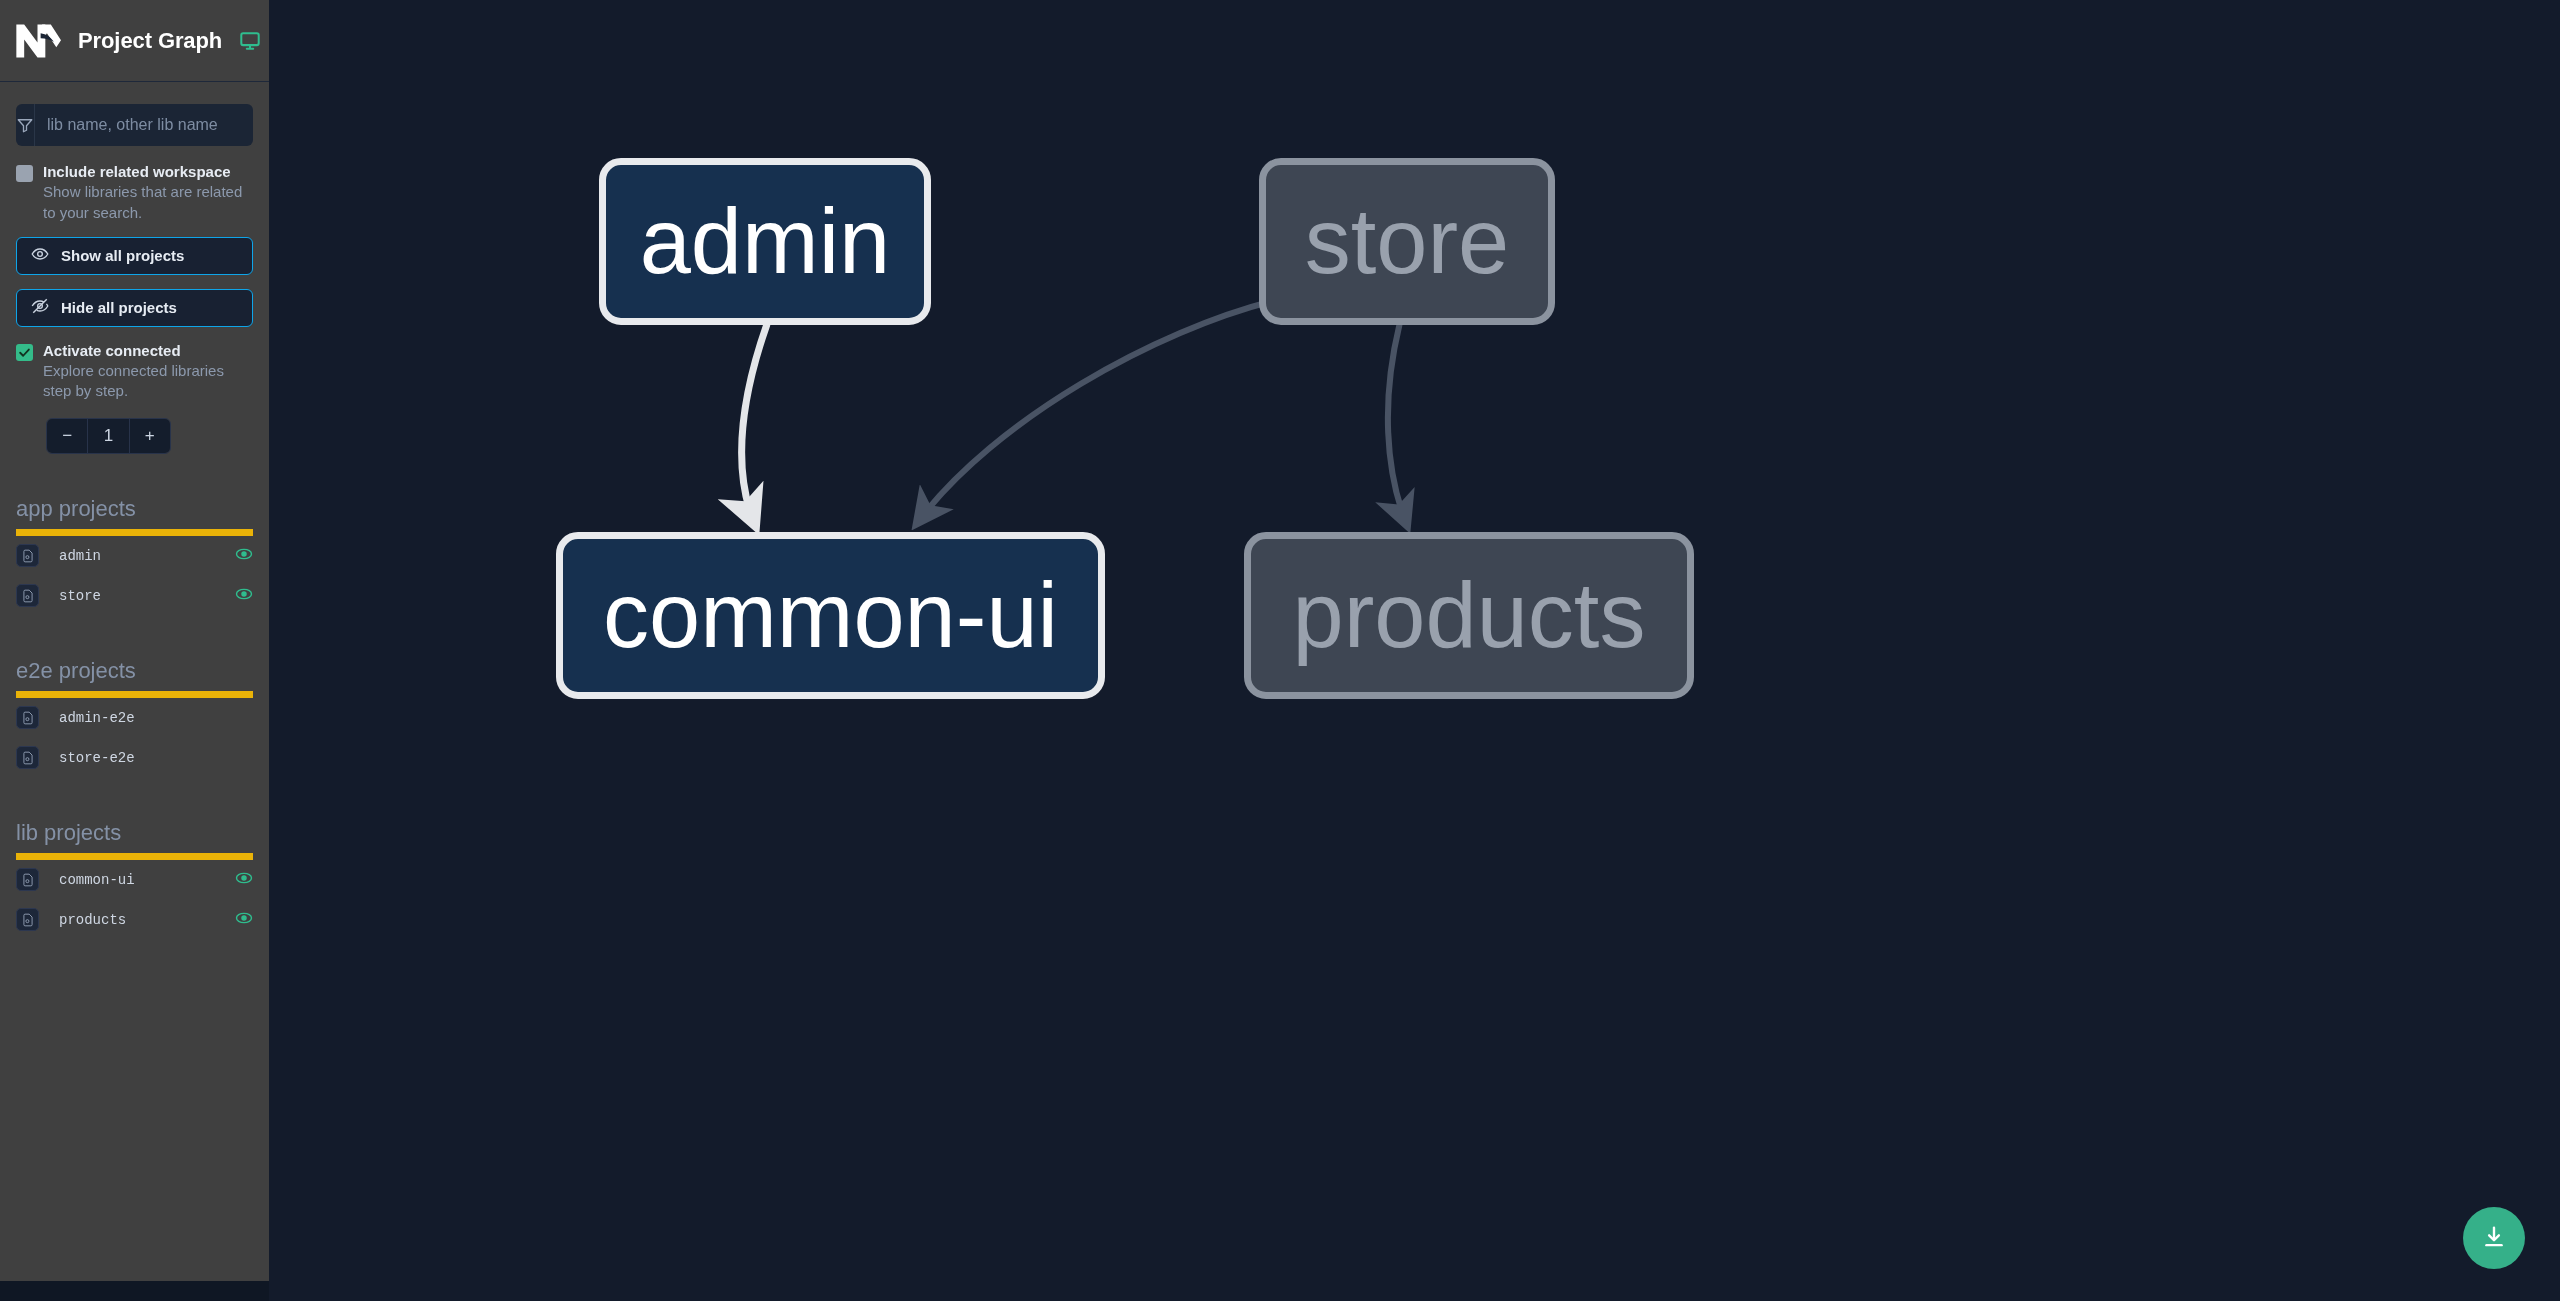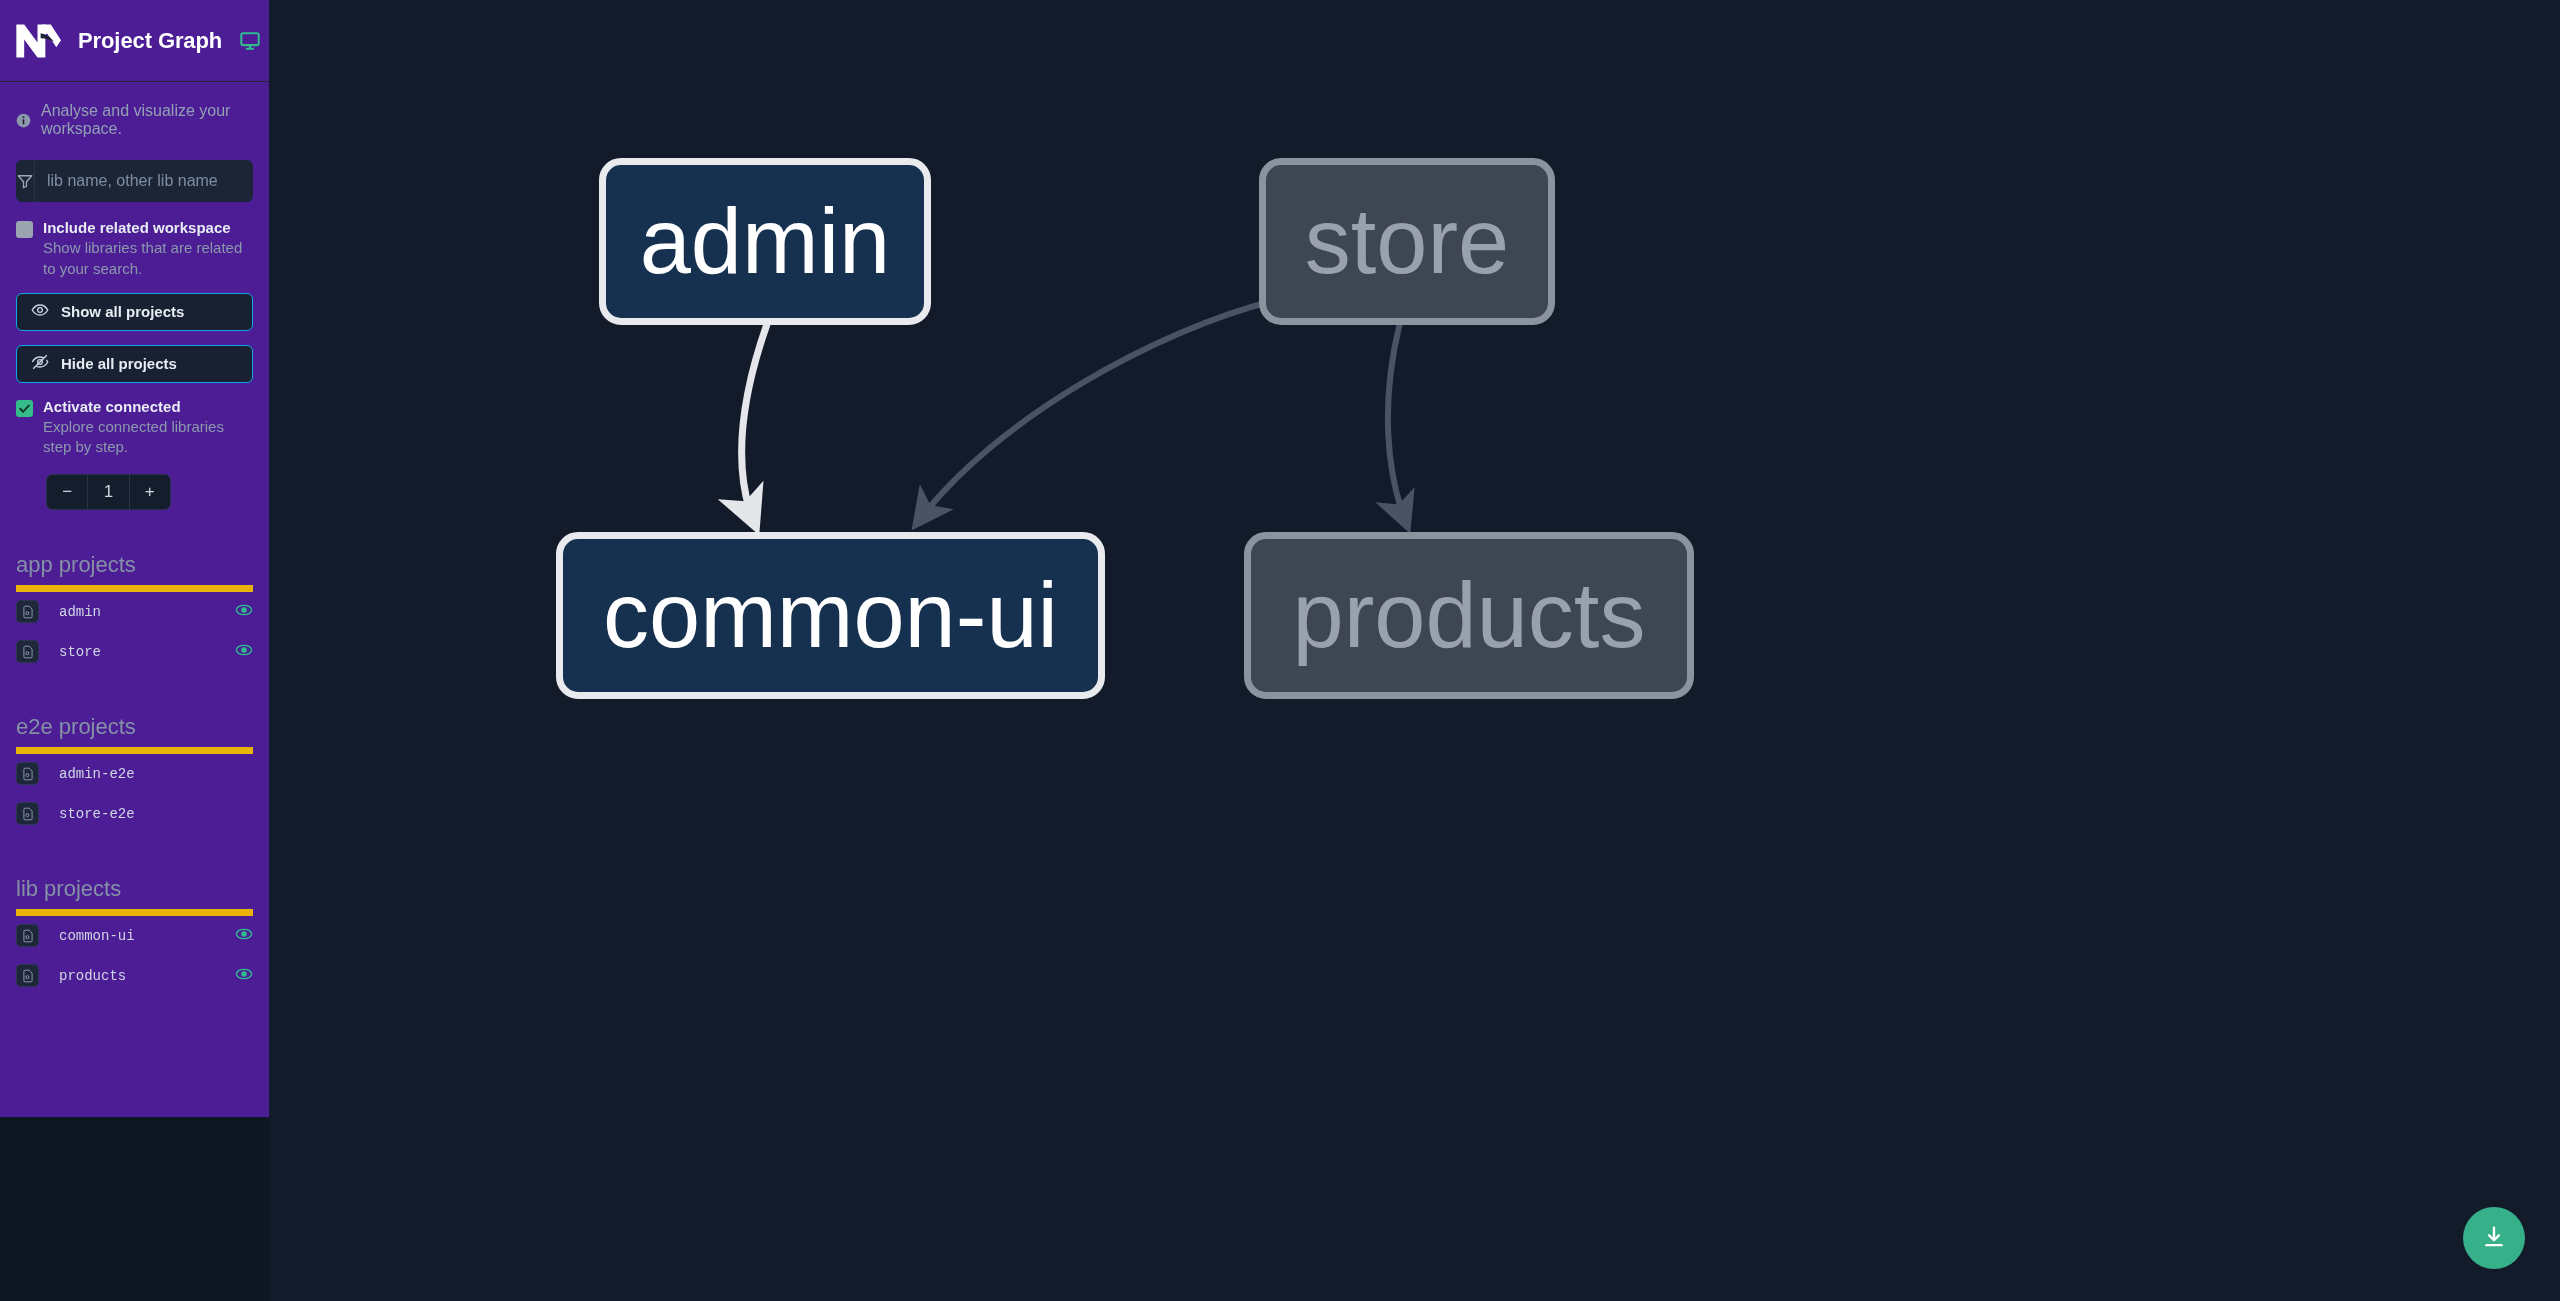--- a/index.html
+++ b/index.html
@@ -7,22 +7,22 @@
     width: 2560px; height: 1301px;
     background: #0f1724;
     font-family: "Liberation Sans", sans-serif;
     overflow: hidden;
   }
   #app { position: relative; width: 2560px; height: 1301px; display: flex; }
 
   
   #sidebar {
     position: relative;
-    width: 269px; height: 1117px;
-    background: #4c1d95;
+    width: 269px; height: 1281px;
+    background: #404040;
     flex: 0 0 269px;
     overflow: hidden;
   }
   .sb-header {
     height: 82px;
     display: flex; align-items: center;
     padding-left: 14px;
     border-bottom: 1px solid #1e283a;
   }
   .nx-logo { width: 47px; height: 42px; flex: 0 0 47px; }
@@ -178,30 +178,20 @@
       </span>
       <span class="sb-title">Project Graph</span>
       <span class="monitor-icon">
         <svg viewBox="0 0 24 24" width="22" height="22" fill="none" stroke="#2fbd8e" stroke-width="2.2" stroke-linecap="round" stroke-linejoin="round">
           <rect x="2.5" y="3.5" width="19" height="13" rx="2"></rect>
           <path d="M8.5 20.5h7M12 16.5v4"></path>
         </svg>
       </span>
     </div>
 
-    <div class="sb-sub">
-      <span class="info-ic">
-        <svg viewBox="0 0 24 24" width="15" height="15">
-            <circle cx="12" cy="12" r="11" fill="#8c99ad"></circle>
-            <rect x="10.8" y="10" width="2.4" height="8" fill="#121a29"></rect>
-            <circle cx="12" cy="6.6" r="1.5" fill="#121a29"></circle>
-          </svg>
-      </span>
-      <span class="txt">Analyse and visualize your workspace.</span>
-    </div>
 
     <div class="sb-body">
 
       <div class="search-row">
         <span class="search-icon-box">
           <svg viewBox="0 0 24 24" width="18" height="18" fill="none" stroke="#9aa7bb" stroke-width="1.8" stroke-linejoin="round">
               <path d="M3 5h18l-7 8v6l-4 2v-8L3 5z"></path>
             </svg>
         </span>
         <input class="search-input" type="text" value="" placeholder="lib name, other lib name" style="">

